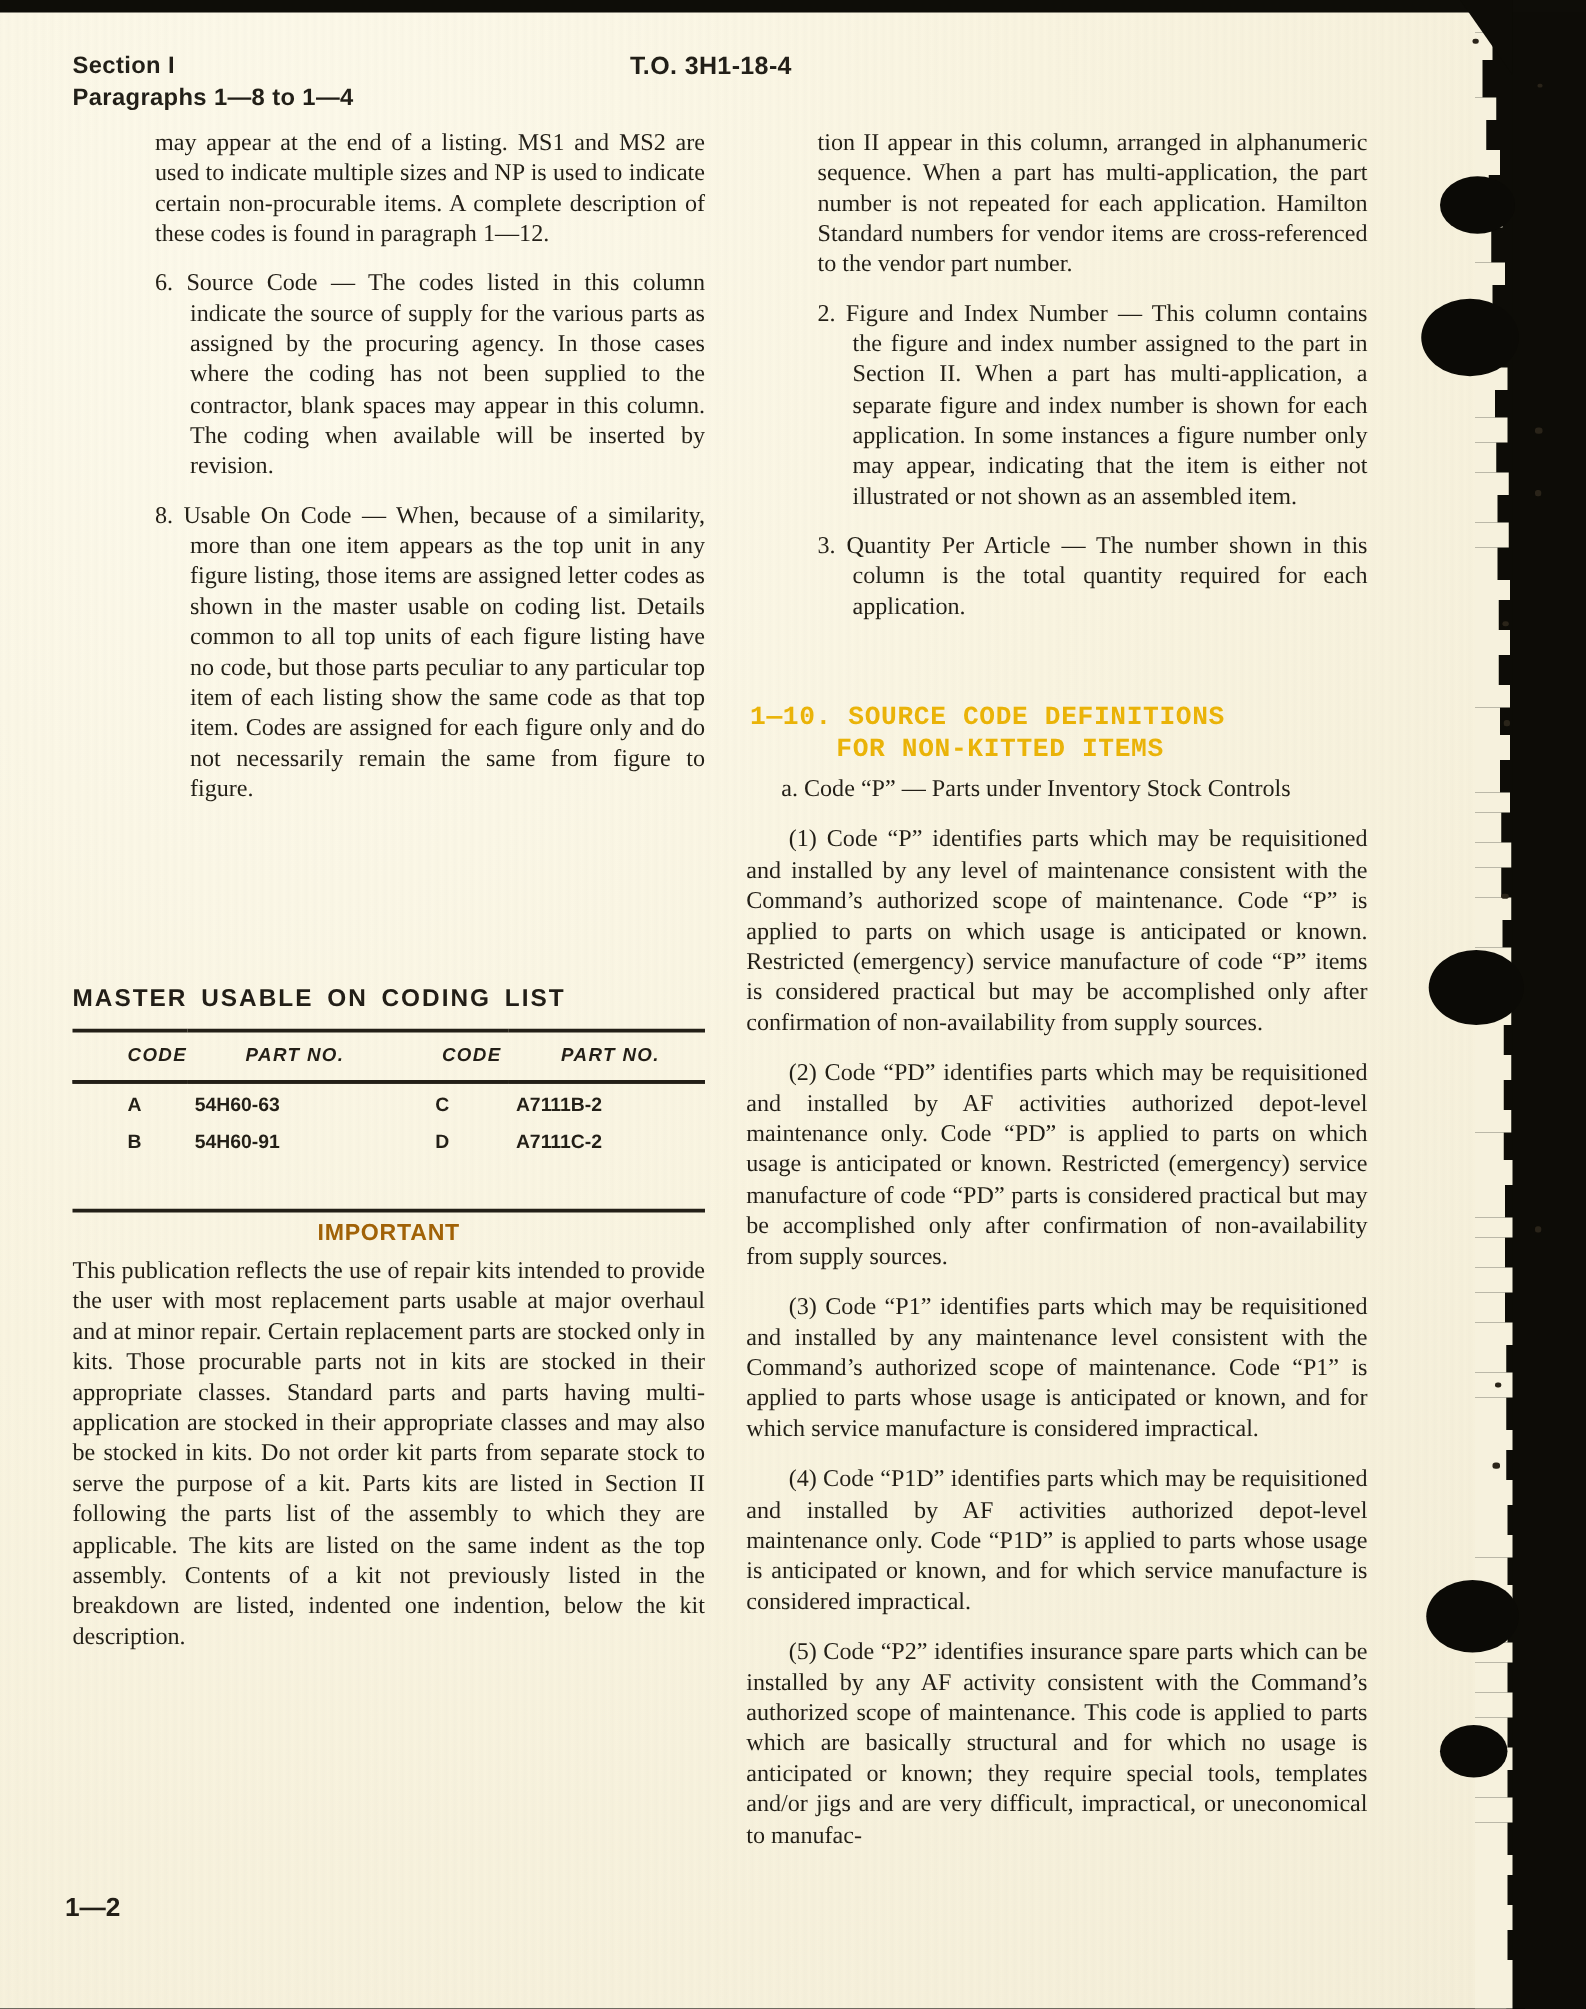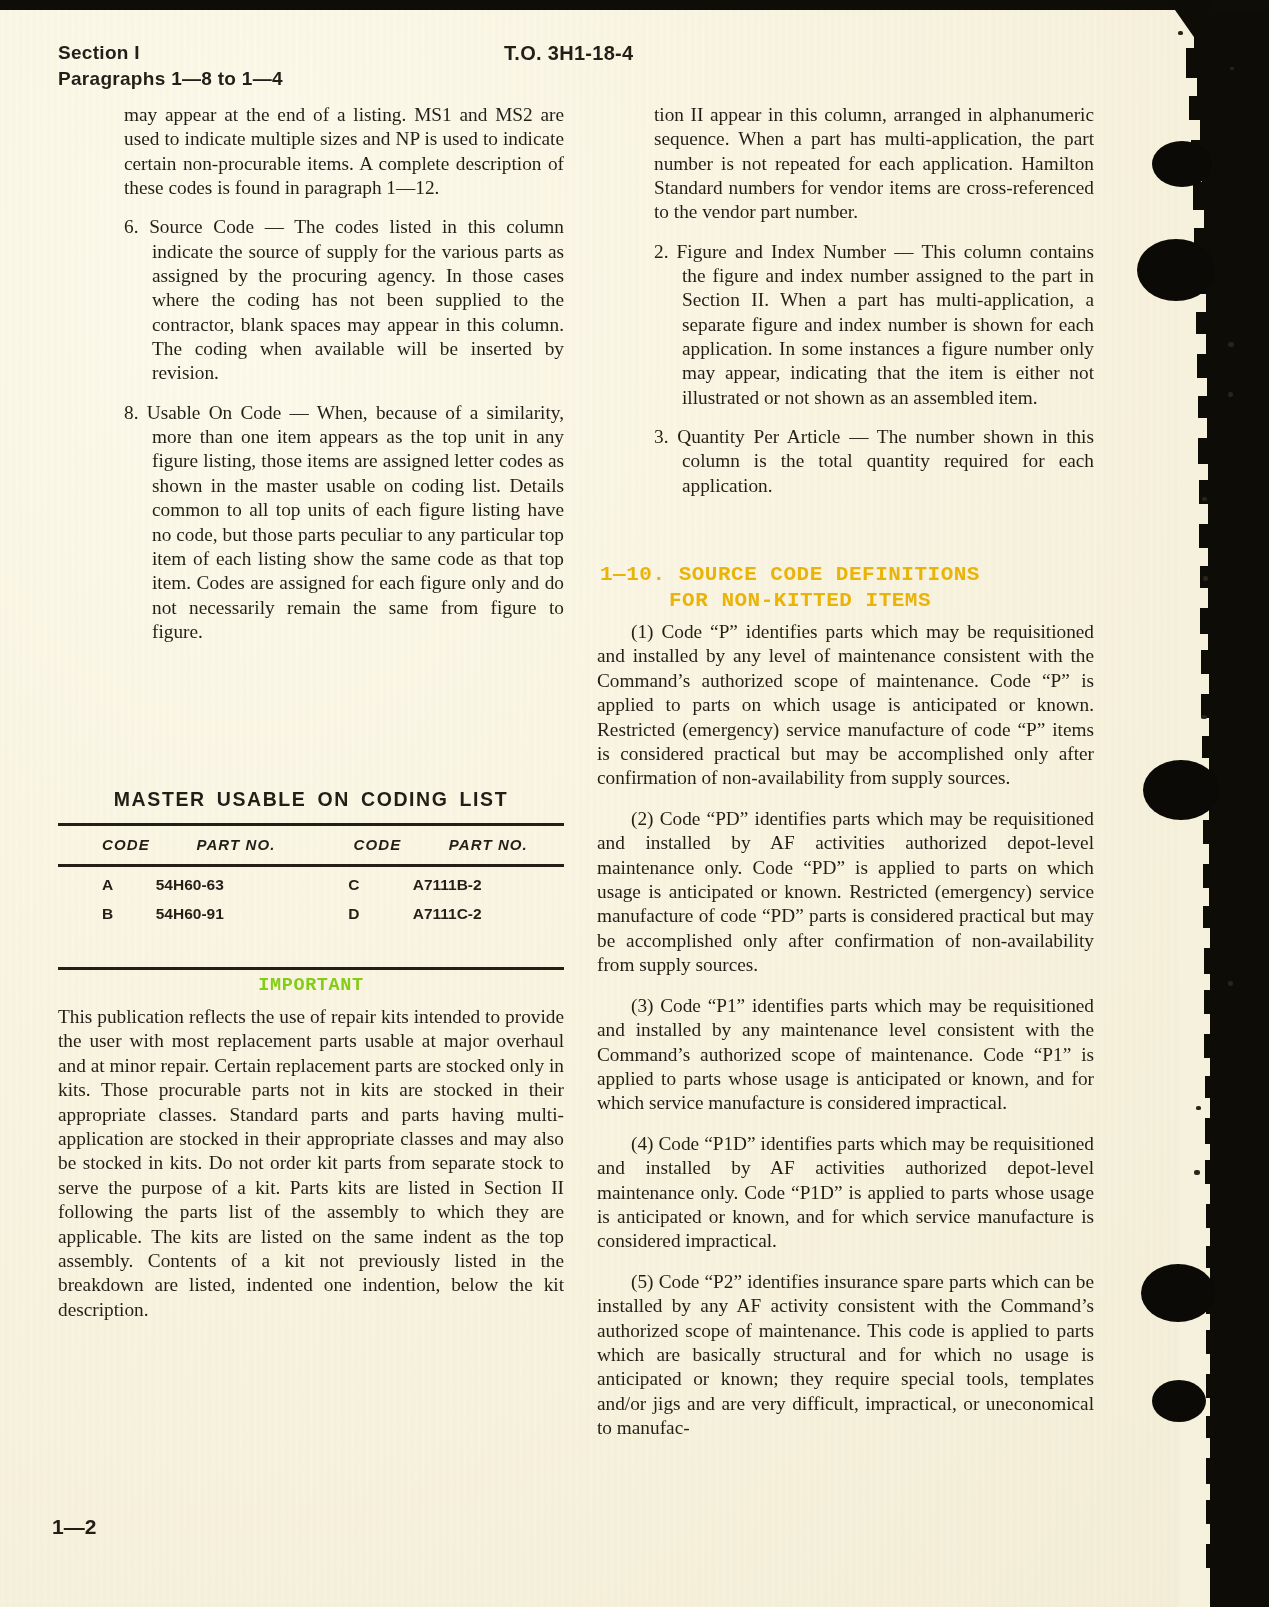--- a/index.html
+++ b/index.html
@@ -130,21 +130,20 @@
     position: absolute;
     left: 58px;
     top: 788px;
     width: 506px;
   }
   #mucl-title {
     font-family: "Liberation Sans", sans-serif;
     font-weight: bold;
     font-size: 19.5px;
     letter-spacing: 1.6px;
-    text-align: center;
     color: #221e17;
     word-spacing: 4px;
     margin-bottom: 12px;
   }
   table.mucl-table {
     width: 100%;
     border-collapse: collapse;
     font-family: "Liberation Sans", sans-serif;
   }
   table.mucl-table thead th {
@@ -182,25 +181,25 @@
     width: 506px;
     height: 3px;
     background: #231f17;
   }
   #important-head {
     position: absolute;
     left: 58px;
     top: 975px;
     width: 506px;
     text-align: center;
-    font-family: Liberation Mono, monospace;
+    font-family: Liberation Sans, sans-serif;
     font-weight: bold;
     font-size: 18.5px;
     letter-spacing: 0.6px;
-    color: #84cc16;
+    color: #a16207;
   }
   #important-body {
     position: absolute;
     left: 58px;
     top: 1005px;
     width: 506px;
     font-size: 19.3px;
     line-height: 24.4px;
     color: #231f17;
     text-align: justify;
@@ -427,20 +426,21 @@
       <p class="para num">3. Quantity Per Article — The number shown in this column is the total quantity required for each application.</p>
     </div>
 
     <div id="h110">
       <span>1—10.</span>
       <span>SOURCE CODE DEFINITIONS</span>
       <span class="l2">FOR NON-KITTED ITEMS</span>
     </div>
 
     <div id="col-right-b">
+      <p class="para ind-a">a. Code “P” — Parts under Inventory Stock Controls</p>
       <p class="para ind-n">(1) Code “P” identifies parts which may be requisitioned and installed by any level of maintenance consistent with the Command’s authorized scope of maintenance. Code “P” is applied to parts on which usage is anticipated or known. Restricted (emergency) service manufacture of code “P” items is considered practical but may be accomplished only after confirmation of non-availability from supply sources.</p>
       <p class="para ind-n">(2) Code “PD” identifies parts which may be requisitioned and installed by AF activities authorized depot-level maintenance only. Code “PD” is applied to parts on which usage is anticipated or known. Restricted (emergency) service manufacture of code “PD” parts is considered practical but may be accomplished only after confirmation of non-availability from supply sources.</p>
       <p class="para ind-n">(3) Code “P1” identifies parts which may be requisitioned and installed by any maintenance level consistent with the Command’s authorized scope of maintenance. Code “P1” is applied to parts whose usage is anticipated or known, and for which service manufacture is considered impractical.</p>
       <p class="para ind-n">(4) Code “P1D” identifies parts which may be requisitioned and installed by AF activities authorized depot-level maintenance only. Code “P1D” is applied to parts whose usage is anticipated or known, and for which service manufacture is considered impractical.</p>
       <p class="para ind-n">(5) Code “P2” identifies insurance spare parts which can be installed by any AF activity consistent with the Command’s authorized scope of maintenance. This code is applied to parts which are basically structural and for which no usage is anticipated or known; they require special tools, templates and/or jigs and are very difficult, impractical, or uneconomical to manufac-</p>
     </div>
 
     <div id="folio">1—2</div>
 
   </div>

